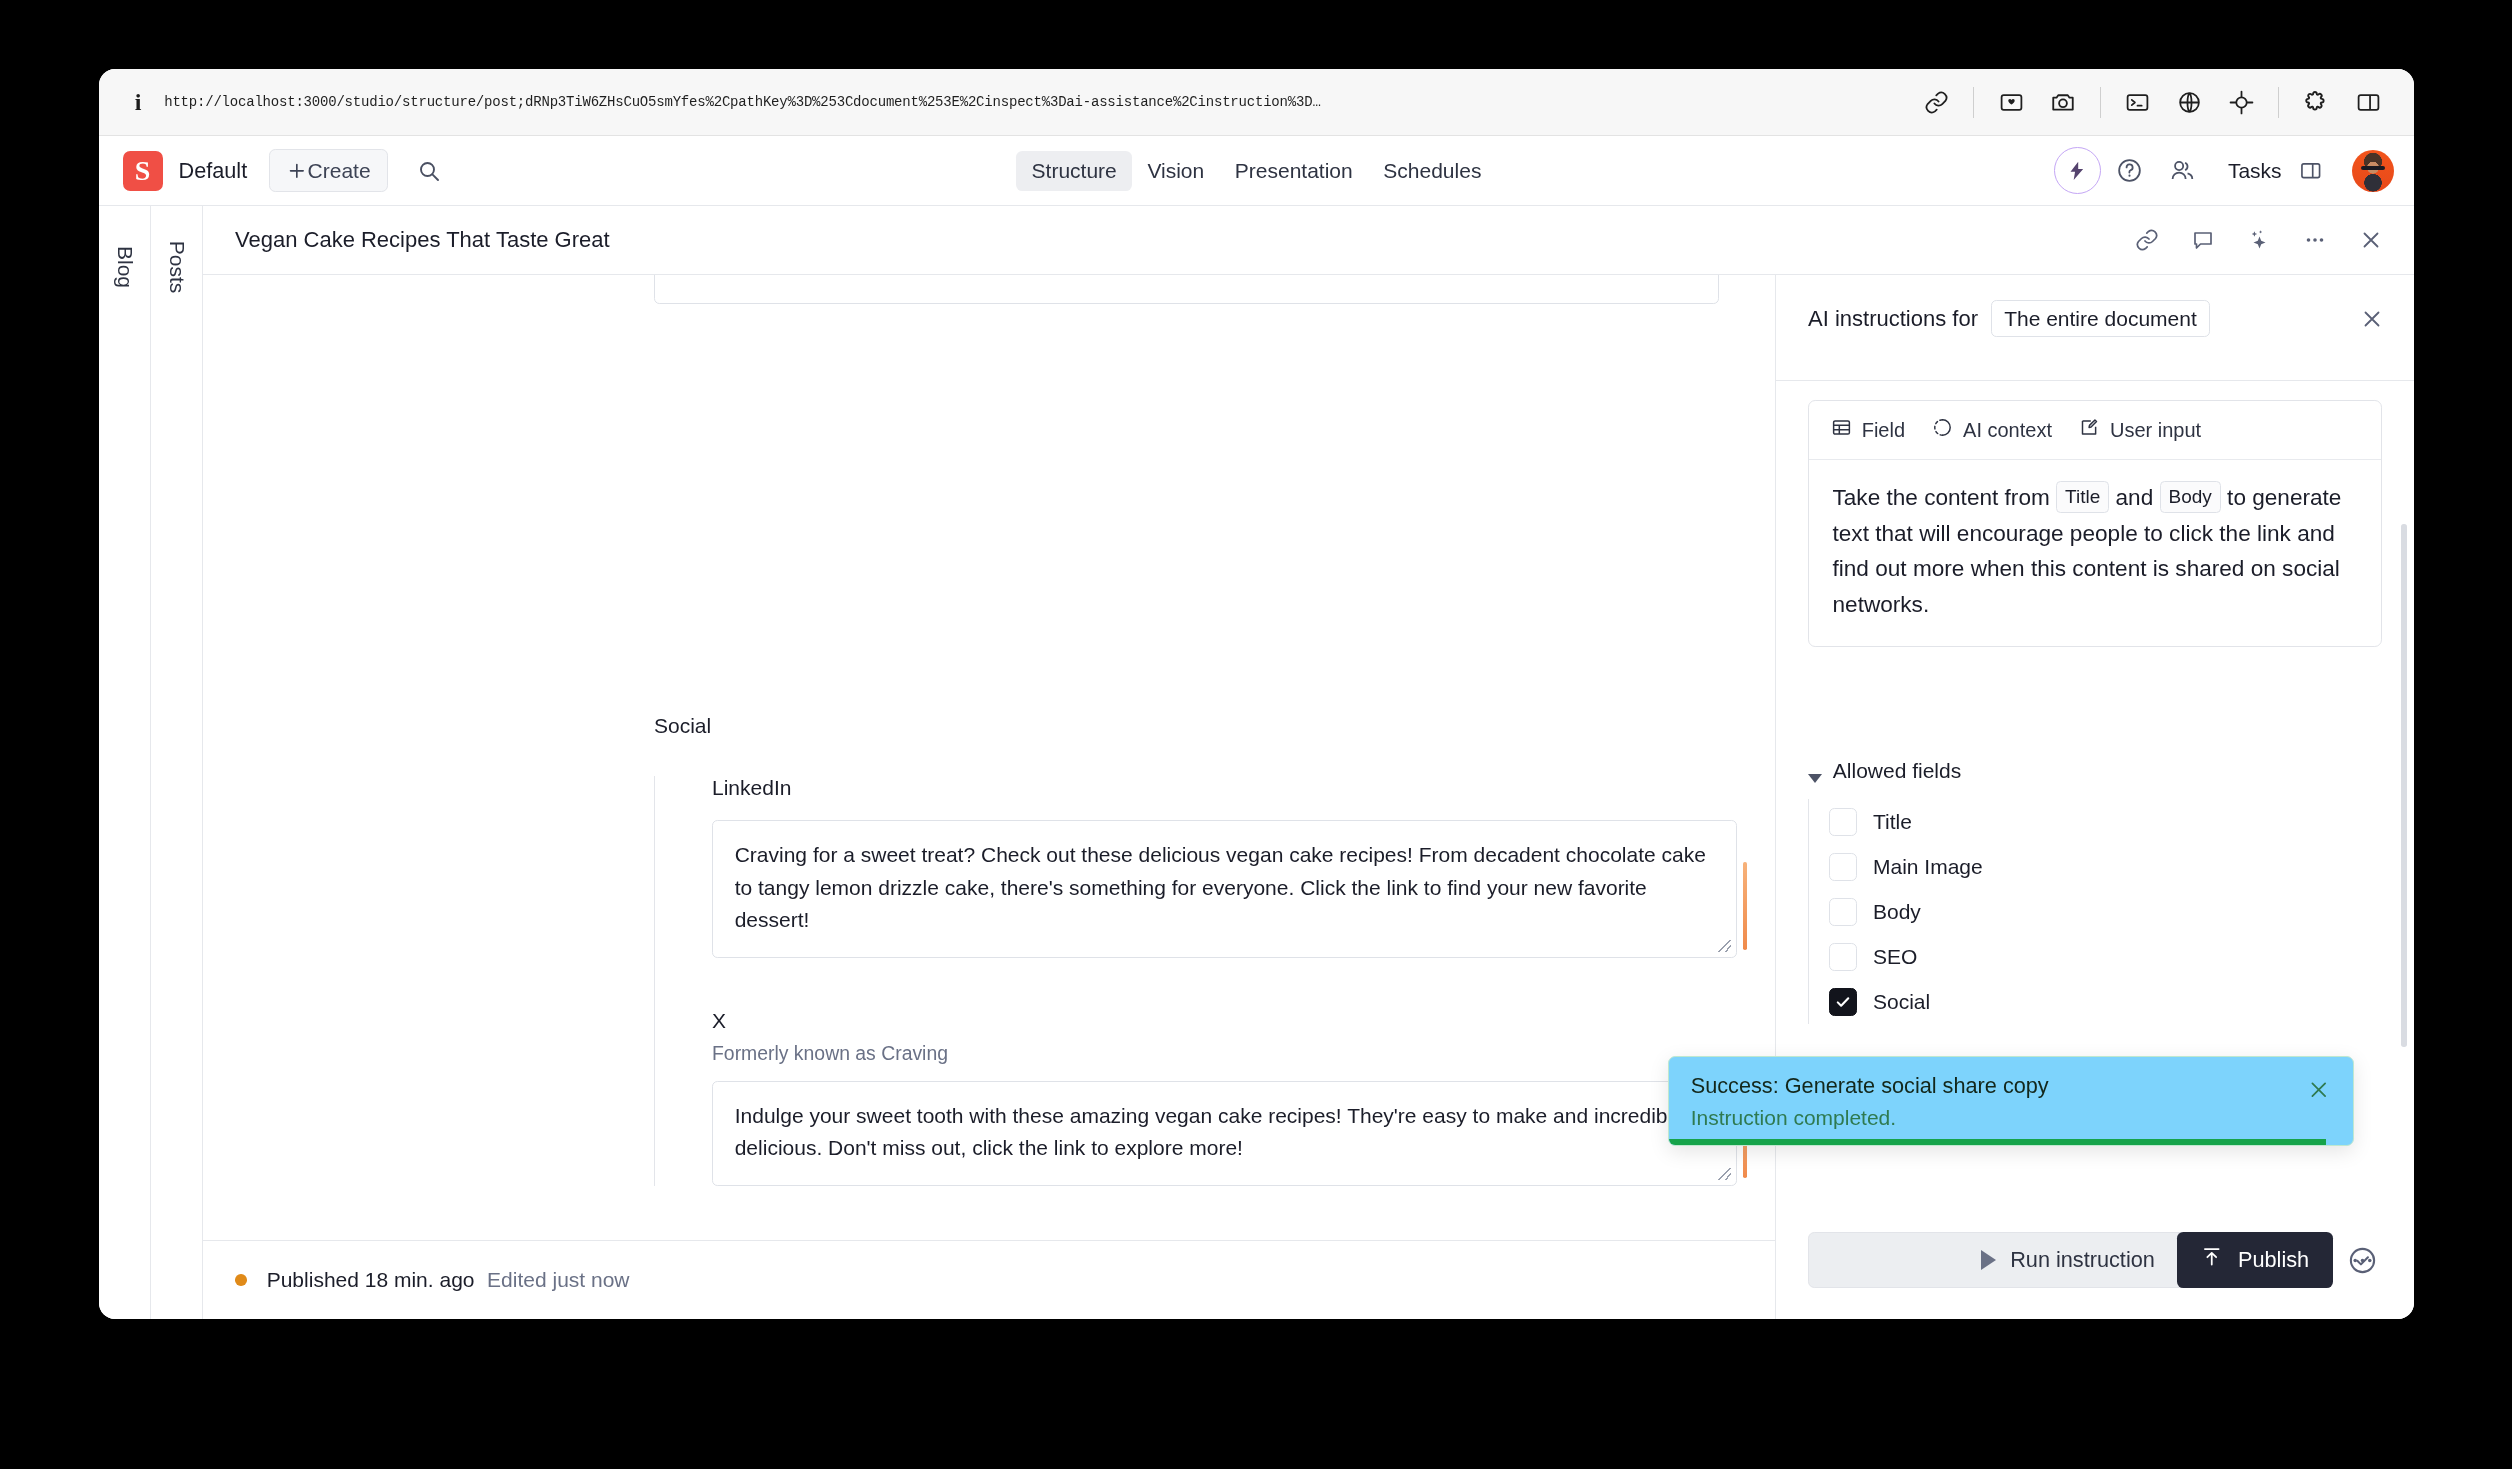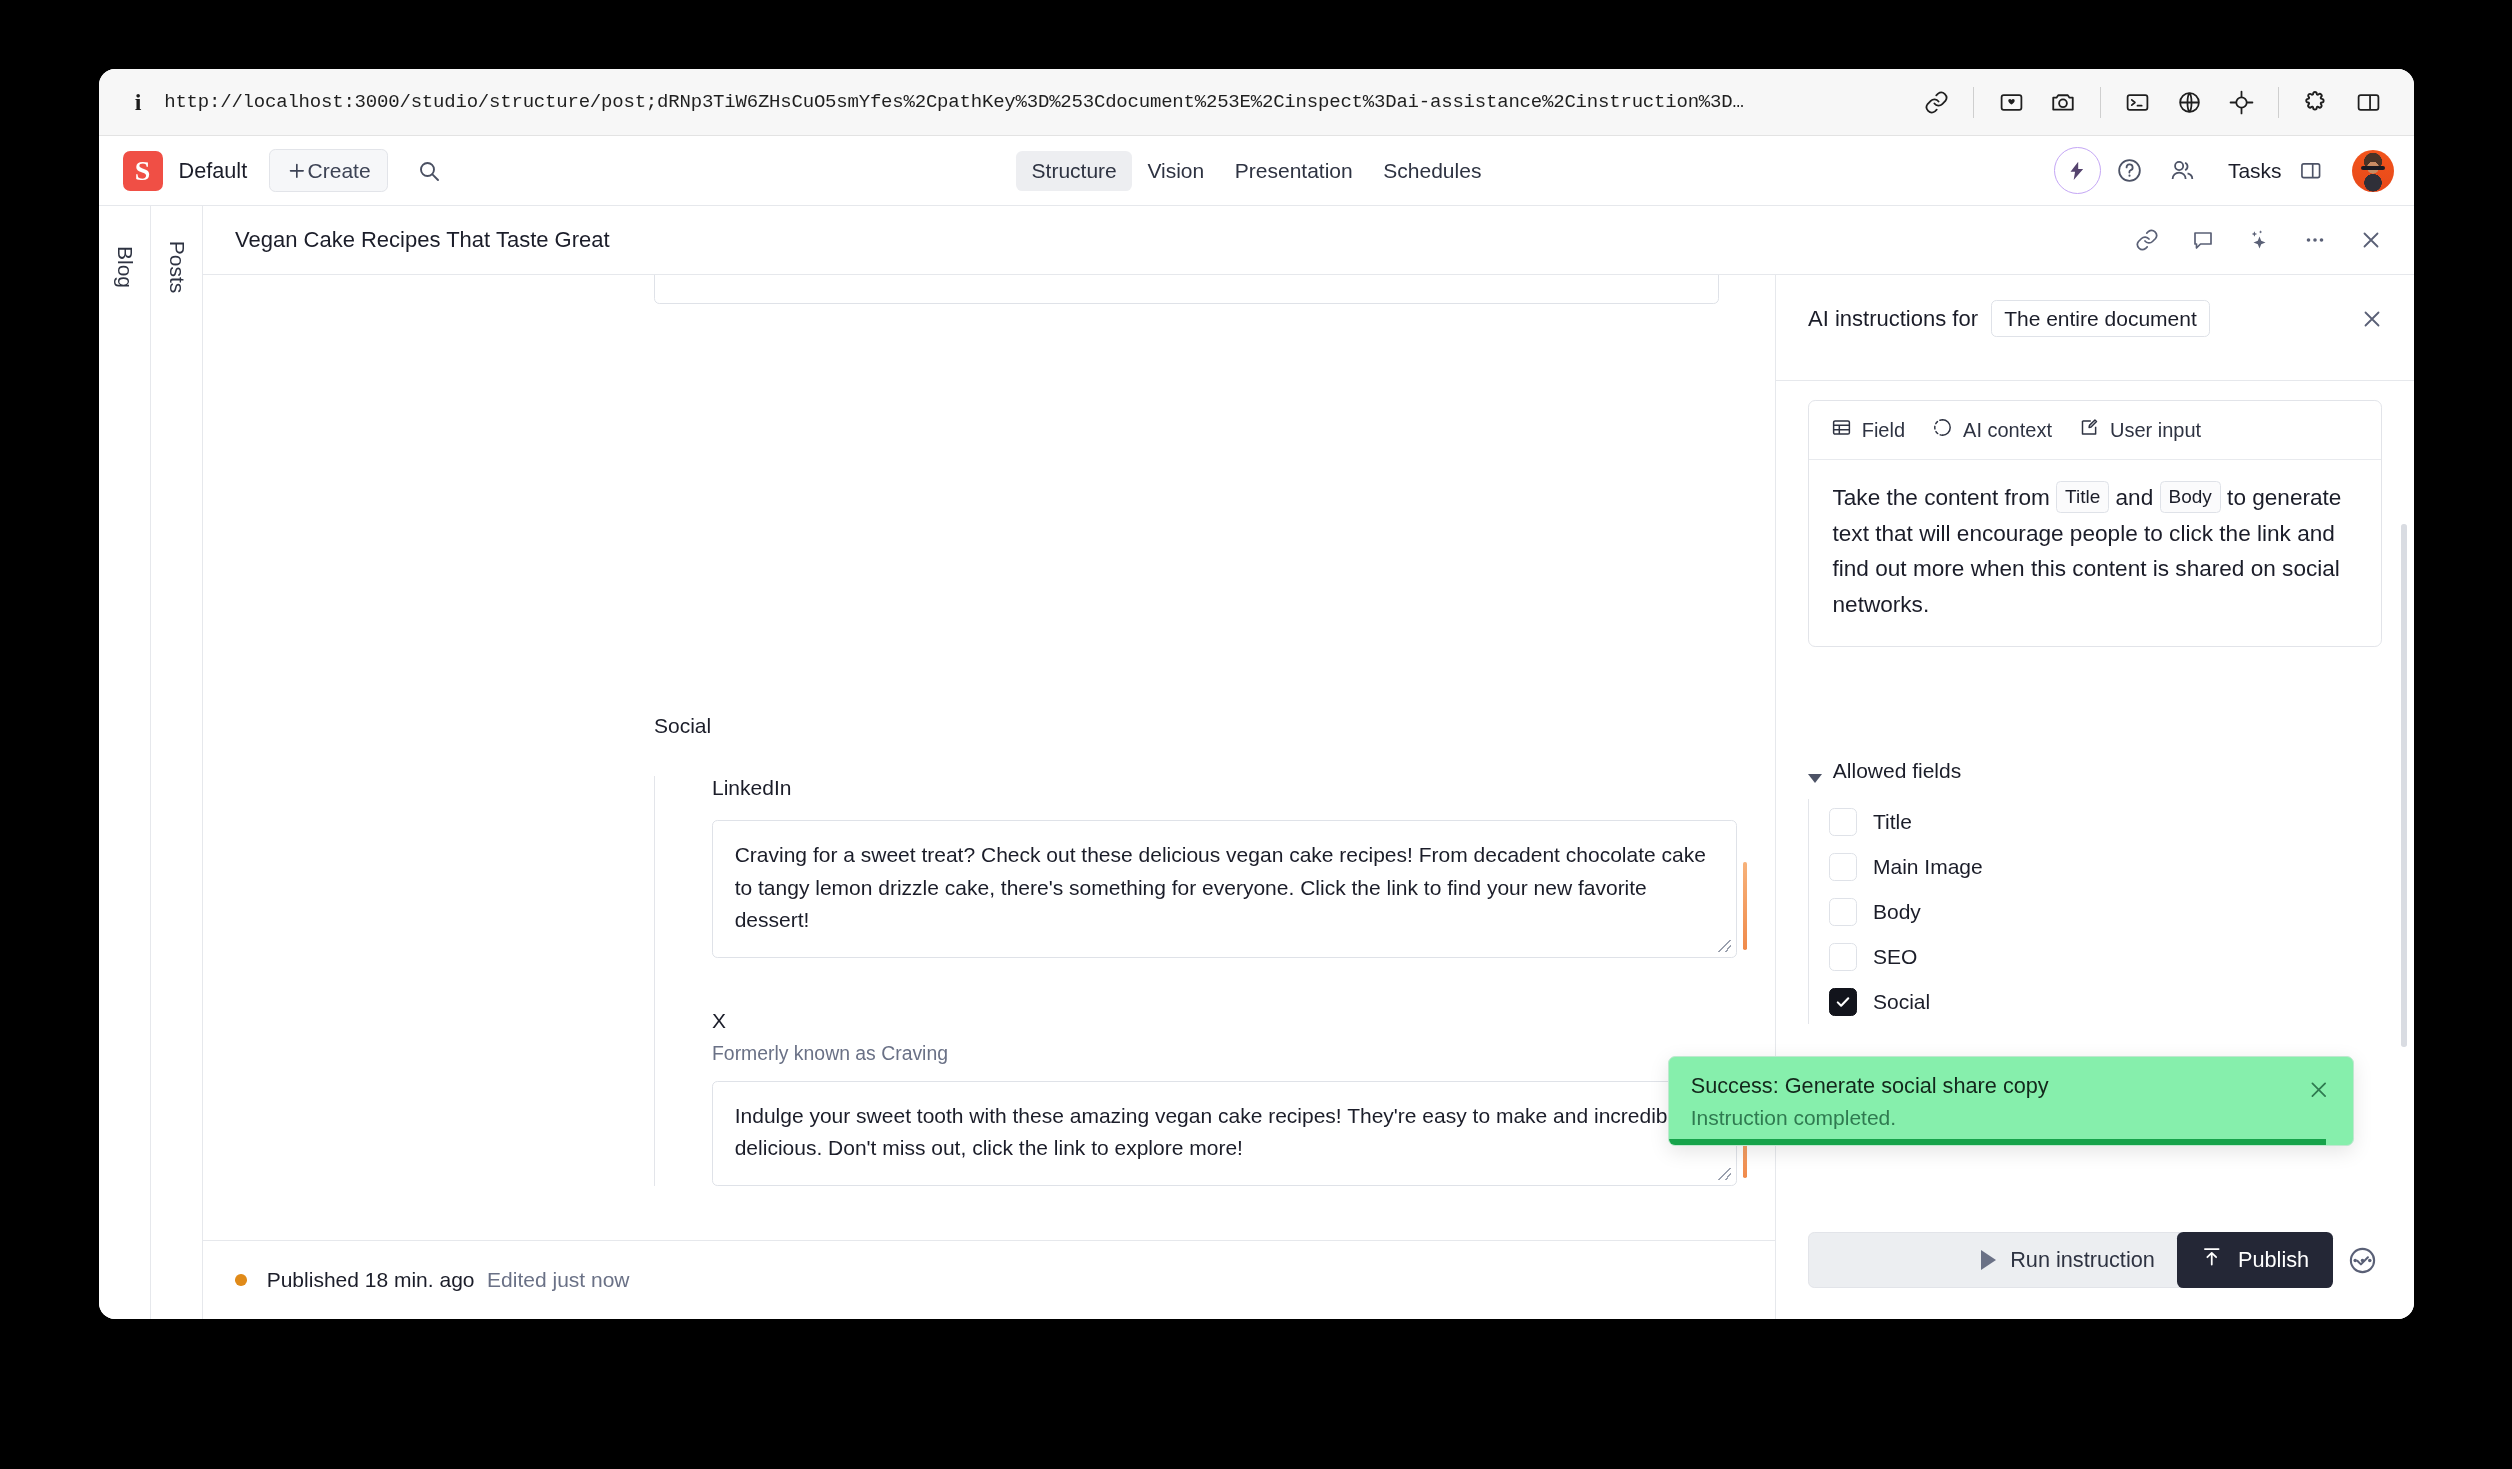--- a/index.html
+++ b/index.html
@@ -31,21 +31,21 @@
     flex: 0 0 auto;
   }
   .url-info {
     width: 38px; text-align: center;
     font-family: "Liberation Serif", serif;
     font-weight: bold; font-size: 24px; color: #1c1c1c;
   }
   .url-text {
     flex: 1 1 auto;
     font-family: "Liberation Mono", monospace;
-    font-size: 19px; color: #1f1f1f;
+    font-size: 14px; color: #1f1f1f;
     letter-spacing: -0.2px;
     white-space: nowrap; overflow: hidden;
     padding-left: 7.2px;
   }
   .url-icons { display: flex; align-items: center; gap: 0px; flex: 0 0 auto; }
   .ubtn {
     width: 52px; height: 52px;
     display: flex; align-items: center; justify-content: center;
     color: #1f1f1f;
   }
@@ -280,21 +280,21 @@
   .insp-scrollbar {
     position: absolute; right: 7.2px; top: 162px;
     width: 5.4px; height: 523px; border-radius: 2.7px; background: #d9dce2;
   }
 
   
   .toast {
     position: absolute;
     left: 1668px; top: 1056px;
     width: 686px; height: 90px;
-    background: #86efac;
+    background: #7dd3fc;
     border: 0.9px solid #bfe8cf;
     border-radius: 7.2px;
     box-shadow: 0 5.4px 20px rgba(0,0,0,0.10);
     padding: 16px 20px 0 21.7px;
     overflow: hidden;
   }
   .toast-title { font-size: 21.7px; color: #13271b; font-weight: 500; }
   .toast-sub { font-size: 21px; color: #2f7a50; margin-top: 7.2px; }
   .toast-close { position: absolute; right: 16px; top: 14.4px; width: 36px; height: 36px;
     display: flex; align-items: center; justify-content: center; color: #2f7a50; }

